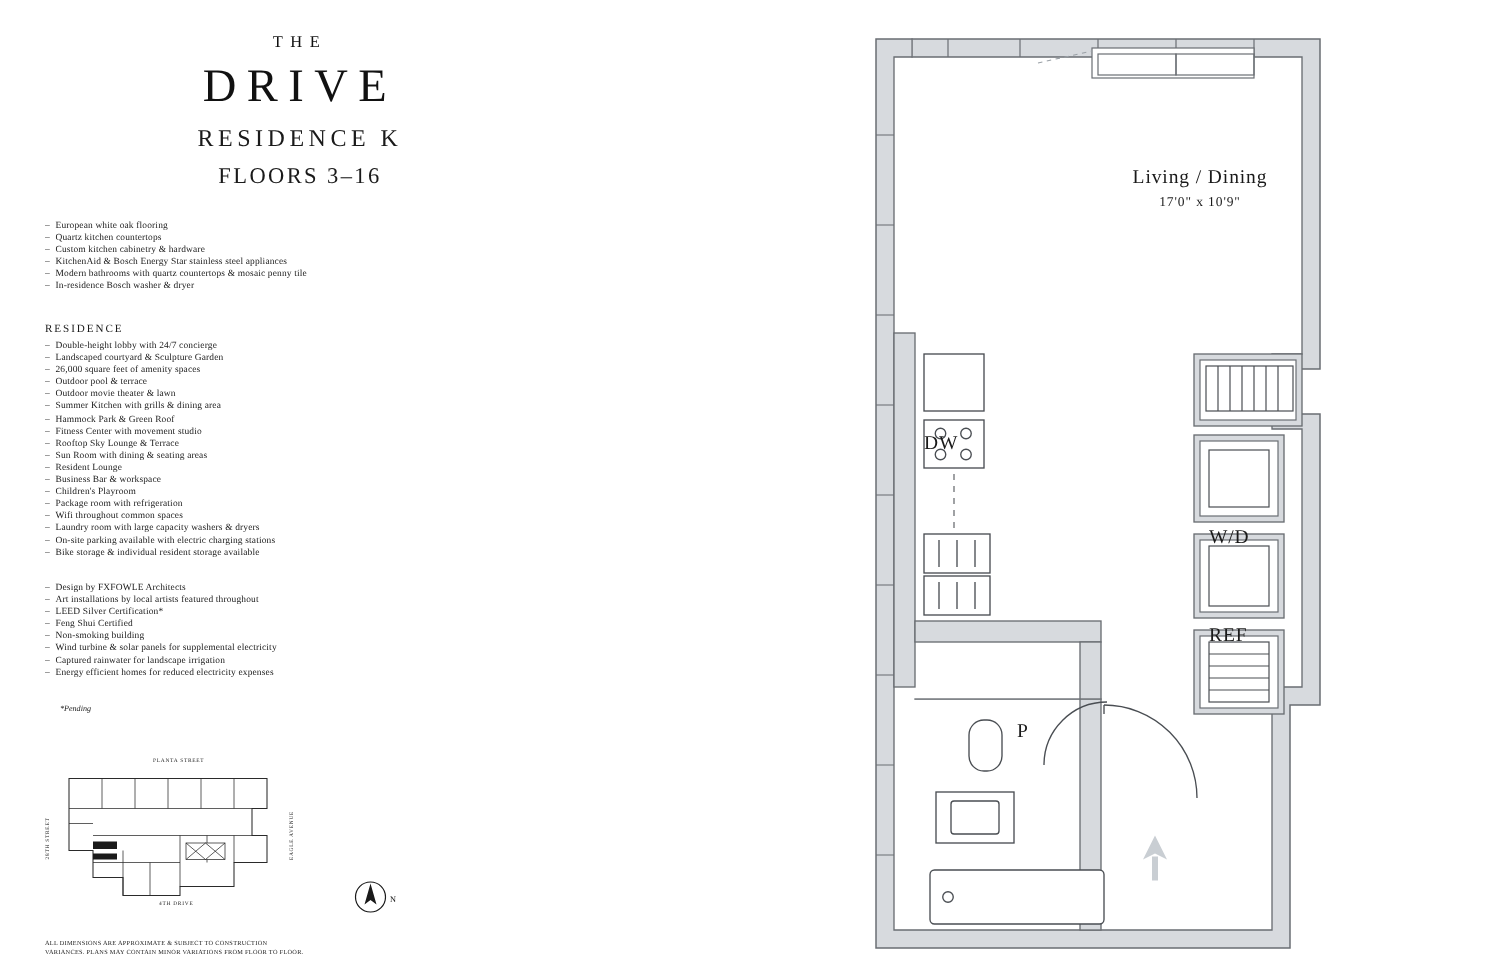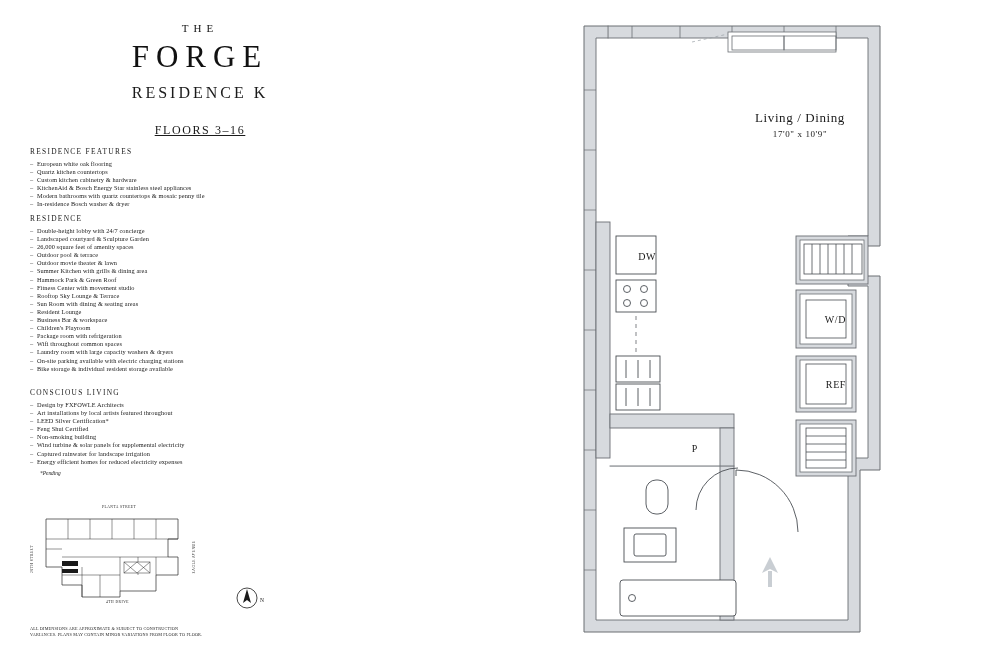--- a/index.html
+++ b/index.html
@@ -45,24 +45,23 @@
     position: absolute;
     left: 0; top: 84px;
     width: 400px;
     text-align: center;
   }
   #residence-title {
     font-size: 16px;
     letter-spacing: 3px;
   }
   #residence-floors {
-    font-size: 12px;
+    font-size: 15px;
     letter-spacing: 1.6px;
-    margin-top: 21px;
-    text-decoration: underline;
+    margin-top: 8px;
   }
   #residence-type {
     font-size: 9px;
     letter-spacing: 1.4px;
     margin-top: 5px;
   }
 
   .section {
     position: absolute;
     left: 30px;
@@ -168,42 +167,42 @@
     font-size: 13px;
     letter-spacing: 0.6px;
   }
   .room-dims {
     font-size: 9px;
     letter-spacing: 0.6px;
     margin-top: 3px;
   }
   .appl-label {
     position: absolute;
-    font-size: 10px;
+    font-size: 13px;
     letter-spacing: 0.6px;
-    text-align: right;
+    text-align: left;
+    margin-top: 36px;
   }
 </style>
 </head>
 <body>
 
 <div id="left-panel">
 
   <div id="brand">
     <div id="brand-the">THE</div>
-    <div id="brand-forge">FORGE</div>
+    <div id="brand-forge">DRIVE</div>
   </div>
 
   <div id="residence-block">
     <div id="residence-title">RESIDENCE K</div>
     <div id="residence-floors">FLOORS 3–16</div>
   </div>
 
   <div class="section" id="features-section">
-    <div class="section-title">RESIDENCE FEATURES</div>
     <ul class="feature-list" id="features-list">
         <li><span class="dash">–</span><span>European white oak flooring</span></li>
         <li><span class="dash">–</span><span>Quartz kitchen countertops</span></li>
         <li><span class="dash">–</span><span>Custom kitchen cabinetry &amp; hardware</span></li>
         <li><span class="dash">–</span><span>KitchenAid &amp; Bosch Energy Star stainless steel appliances</span></li>
         <li><span class="dash">–</span><span>Modern bathrooms with quartz countertops &amp; mosaic penny tile</span></li>
         <li><span class="dash">–</span><span>In-residence Bosch washer &amp; dryer</span></li>
       </ul>
   </div>
 
@@ -225,21 +224,20 @@
         <li><span class="dash">–</span><span>Children's Playroom</span></li>
         <li><span class="dash">–</span><span>Package room with refrigeration</span></li>
         <li><span class="dash">–</span><span>Wifi throughout common spaces</span></li>
         <li><span class="dash">–</span><span>Laundry room with large capacity washers &amp; dryers</span></li>
         <li><span class="dash">–</span><span>On-site parking available with electric charging stations</span></li>
         <li><span class="dash">–</span><span>Bike storage &amp; individual resident storage available</span></li>
       </ul>
   </div>
 
   <div class="section" id="conscious-section">
-    <div class="section-title">CONSCIOUS LIVING</div>
     <ul class="feature-list" id="conscious-list">
         <li><span class="dash">–</span><span>Design by FXFOWLE Architects</span></li>
         <li><span class="dash">–</span><span>Art installations by local artists featured throughout</span></li>
         <li><span class="dash">–</span><span>LEED Silver Certification*</span></li>
         <li><span class="dash">–</span><span>Feng Shui Certified</span></li>
         <li><span class="dash">–</span><span>Non-smoking building</span></li>
         <li><span class="dash">–</span><span>Wind turbine &amp; solar panels for supplemental electricity</span></li>
         <li><span class="dash">–</span><span>Captured rainwater for landscape irrigation</span></li>
         <li><span class="dash">–</span><span>Energy efficient homes for reduced electricity expenses</span></li>
       </ul>

